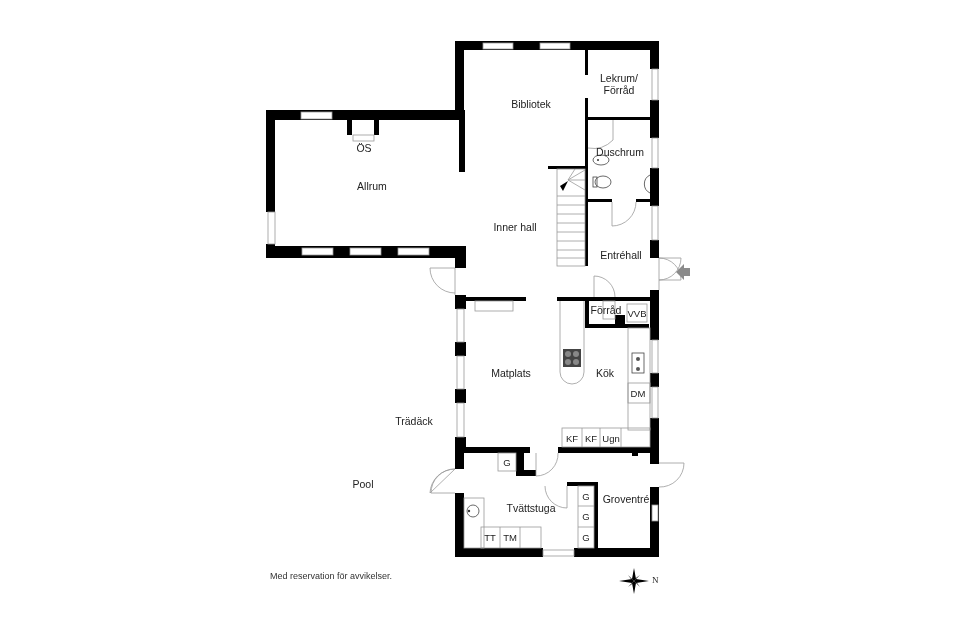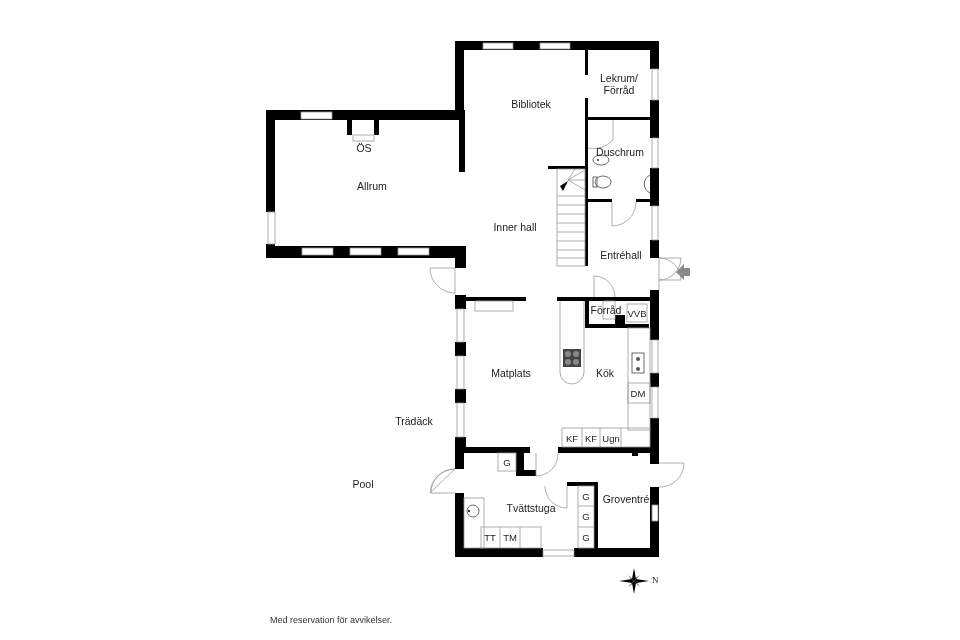--- a/index.html
+++ b/index.html
@@ -4,21 +4,21 @@
   <style>
     html, body { margin: 0; padding: 0; background: #ffffff; }
     body { width: 960px; height: 640px; position: relative; overflow: hidden; font-family: "Liberation Sans", sans-serif; }
     svg { position: absolute; left: 0; top: 0; }
     .lbl { font-family: "Liberation Sans", sans-serif; font-size: 10.5px; fill: #222; }
     .lbl-sm { font-family: "Liberation Sans", sans-serif; font-size: 9.5px; fill: #222; }
     .wall { fill: #000; }
     .thin { fill: none; stroke: #9a9a9a; stroke-width: 0.8; }
     .thinb { fill: none; stroke: #444; stroke-width: 0.8; }
     .win { fill: #fff; stroke: #9a9a9a; stroke-width: 0.8; }
-    .note { position: absolute; left: 270px; top: 571px; font-size: 9px; color: #333; margin-top: 44px; }
+    .note { position: absolute; left: 270px; top: 571px; font-size: 9px; color: #333; }
     .north { position: absolute; left: 652px; top: 575px; font-family: "Liberation Serif", serif; font-size: 9px; color: #222; }
   </style>
 </head>
 <body>
 
 <svg width="960" height="640" viewBox="0 0 960 640">
 
   <g>
 
     <rect class="wall" x="455" y="41" width="204" height="9"></rect>

